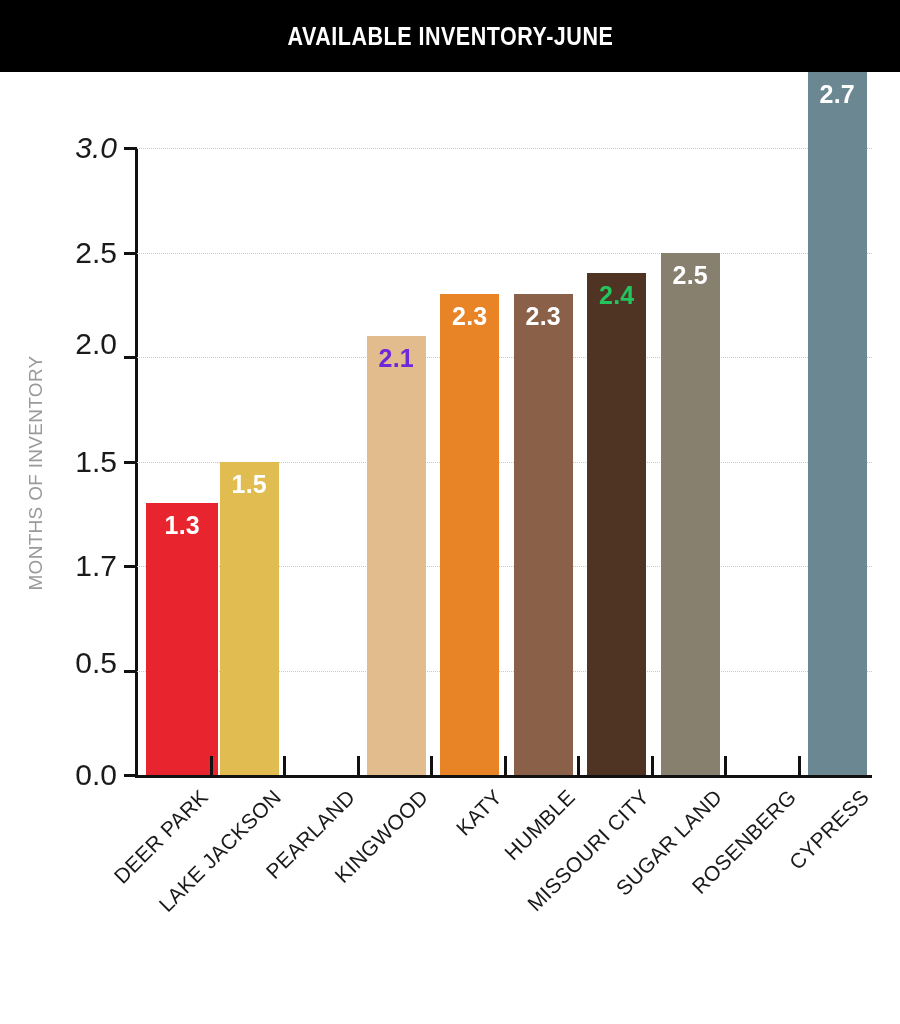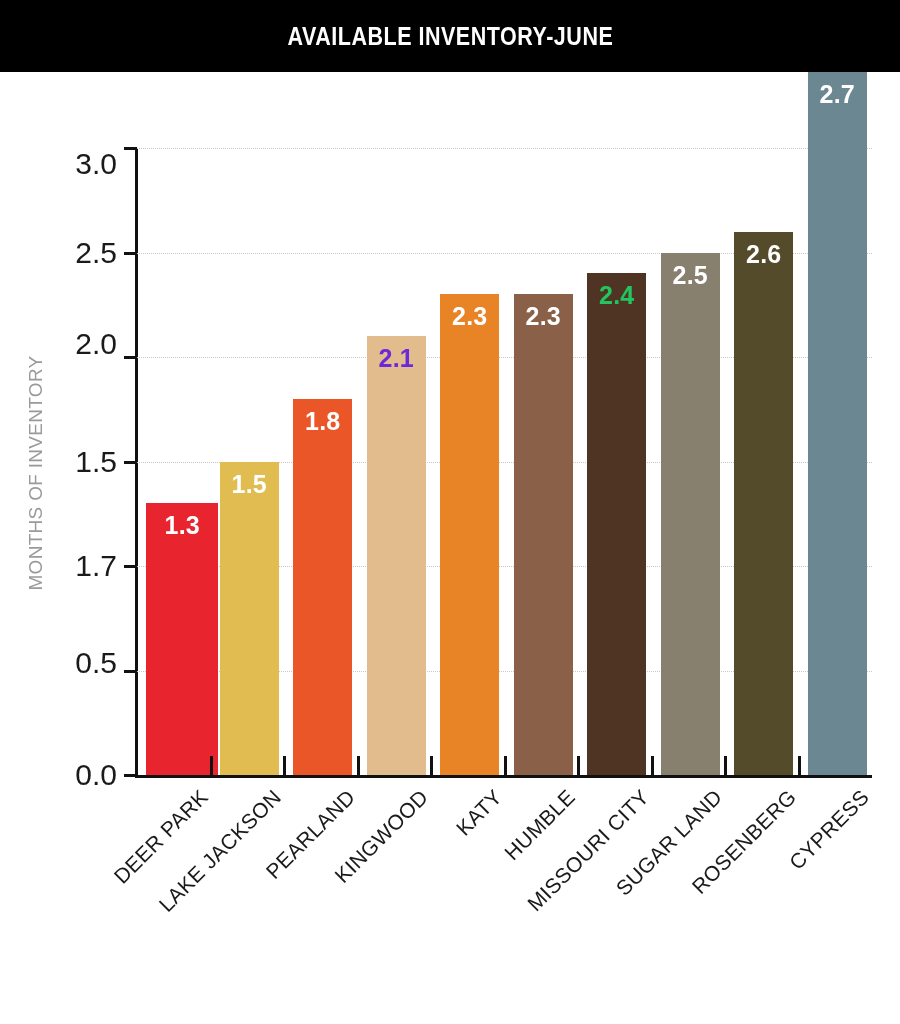--- a/index.html
+++ b/index.html
@@ -168,32 +168,29 @@
       <div class="ytick" style="top: 312.5px;"></div>
       <div class="ylabel" style="top: 313.5px;">1.5</div>
       <div class="gridline" style="top: 209px;"></div>
       <div class="ytick" style="top: 208px;"></div>
       <div class="ylabel" style="top: 196px;">2.0</div>
       <div class="gridline" style="top: 104.5px;"></div>
       <div class="ytick" style="top: 103.5px;"></div>
       <div class="ylabel" style="top: 104.5px;">2.5</div>
       <div class="gridline" style="top: 0px;"></div>
       <div class="ytick" style="top: -1px;"></div>
-      <div class="ylabel" style="top: 16px;">3.0</div>
+      <div class="ylabel" style="top: 0px; font-style: italic;">3.0</div>
       <div class="bar" style="left: 9.25px; width: 72px; height: 271.7px; background: rgb(232, 37, 47);">
         <div class="bar-value" style="color: rgb(255, 255, 255);">1.3</div>
       </div>
       <div class="xtick" style="left: 72.5px;"></div>
       <div class="bar" style="left: 82.75px; width: 59px; height: 313.5px; background: rgb(224, 188, 81);">
         <div class="bar-value" style="color: rgb(255, 255, 255);">1.5</div>
       </div>
       <div class="xtick" style="left: 146px;"></div>
-      <div class="bar" style="left: 156.25px; width: 59px; height: 376.2px; background: rgb(235, 86, 40);">
-        <div class="bar-value" style="color: rgb(255, 255, 255);">1.8</div>
-      </div>
       <div class="xtick" style="left: 219.5px;"></div>
       <div class="bar" style="left: 229.75px; width: 59px; height: 438.9px; background: rgb(227, 188, 142);">
         <div class="bar-value" style="color: #6d28d9;">2.1</div>
       </div>
       <div class="xtick" style="left: 293px;"></div>
       <div class="bar" style="left: 303.25px; width: 59px; height: 480.7px; background: rgb(232, 132, 38);">
         <div class="bar-value" style="color: rgb(255, 255, 255);">2.3</div>
       </div>
       <div class="xtick" style="left: 366.5px;"></div>
       <div class="bar" style="left: 376.75px; width: 59px; height: 480.7px; background: rgb(139, 96, 73);">
@@ -201,23 +198,20 @@
       </div>
       <div class="xtick" style="left: 440px;"></div>
       <div class="bar" style="left: 450.25px; width: 59px; height: 501.6px; background: rgb(79, 52, 36);">
         <div class="bar-value" style="color: #22c55e;">2.4</div>
       </div>
       <div class="xtick" style="left: 513.5px;"></div>
       <div class="bar" style="left: 523.75px; width: 59px; height: 522.5px; background: rgb(135, 128, 111);">
         <div class="bar-value" style="color: rgb(255, 255, 255);">2.5</div>
       </div>
       <div class="xtick" style="left: 587px;"></div>
-      <div class="bar" style="left: 597.25px; width: 59px; height: 543.4px; background: rgb(84, 75, 43);">
-        <div class="bar-value" style="color: rgb(255, 255, 255);">2.6</div>
-      </div>
       <div class="xtick" style="left: 660.5px;"></div>
       <div class="bar" style="left: 670.75px; width: 59px; height: 703px; background: rgb(107, 136, 146);">
         <div class="bar-value" style="color: rgb(255, 255, 255);">2.7</div>
       </div>
     </div>
 <div class="xlabel" style="left: 195.75px; position: absolute; right: auto; transform-origin: left top; transform: rotate(-45deg) translateX(-100%);">DEER PARK</div>
     <div class="xlabel" style="left: 269.25px; position: absolute; right: auto; transform-origin: left top; transform: rotate(-45deg) translateX(-100%);">LAKE JACKSON</div>
     <div class="xlabel" style="left: 342.75px; position: absolute; right: auto; transform-origin: left top; transform: rotate(-45deg) translateX(-100%);">PEARLAND</div>
     <div class="xlabel" style="left: 416.25px; position: absolute; right: auto; transform-origin: left top; transform: rotate(-45deg) translateX(-100%);">KINGWOOD</div>
     <div class="xlabel" style="left: 489.75px; position: absolute; right: auto; transform-origin: left top; transform: rotate(-45deg) translateX(-100%);">KATY</div>

